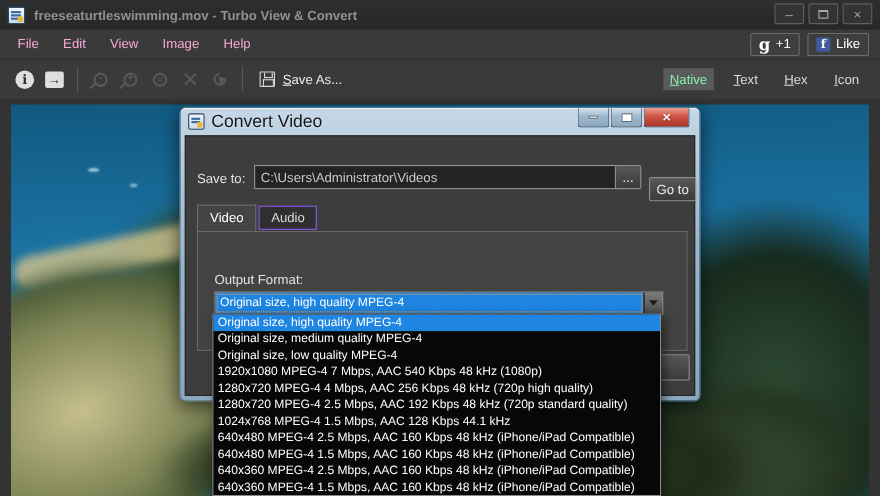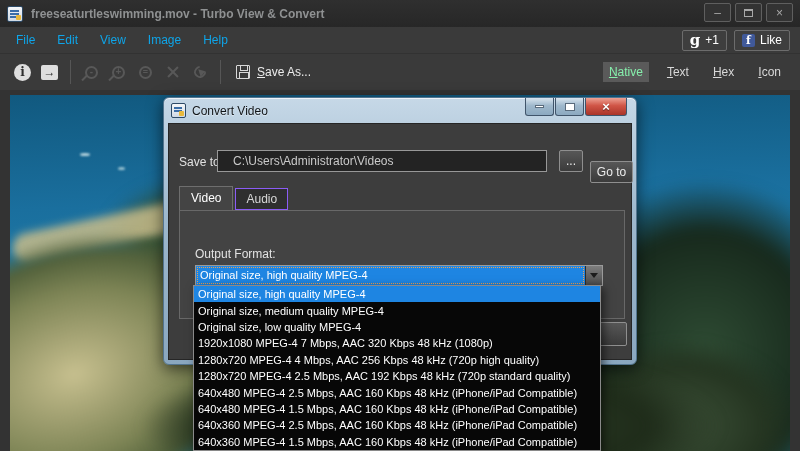--- a/index.html
+++ b/index.html
@@ -19,21 +19,21 @@
   .title-text { margin-left:8px; font-size:12px; font-weight:bold; color:#8f9192; }
   .win-controls { position:absolute; right:7px; top:3px; display:flex; gap:4px; }
   .win-btn { width:27px; height:19px; border:1px solid #5f5f5f; border-radius:2px;
     background:#333; color:#a8a8a8; display:flex; align-items:center; justify-content:center;
     font-size:12px; line-height:1; }
   .max-glyph { width:9px; height:8px; border:1px solid #a8a8a8; border-top-width:2px; }
 
   
   .menubar { position:absolute; left:0; top:27px; width:800px; height:26px;
     background:#3a3a3a; display:flex; align-items:center; padding-left:5px; }
-  .menu-item { padding:4px 11px; color:#0ea5e9; font-size:12px; }
+  .menu-item { padding:4px 11px; color:#f9a8d4; font-size:12px; }
   .social { margin-left:auto; margin-right:10px; display:flex; gap:7px; }
   .social-btn { height:21px; border:1px solid #6c6c6c; border-radius:2px; background:#3e3e3e;
     display:flex; align-items:center; gap:5px; padding:0 7px; color:#fff; font-size:12px; }
   .g-glyph { font-family:"DejaVu Serif",serif; font-weight:bold; font-size:15px; color:#fff; line-height:1; }
   .f-box { width:13px; height:13px; background:#40599a; border-radius:2px; color:#fff;
     font-family:"DejaVu Serif",serif; font-weight:bold; font-size:11px; text-align:center; line-height:13px; }
 
   
   .toolbar { position:absolute; left:0; top:53px; width:800px; height:37px; background:#3a3a3a;
     border-top:1px solid #323232; display:flex; align-items:center; padding:0 9px; }
@@ -92,42 +92,42 @@
     border-radius:6px; border:1px solid #53748e;
     background:linear-gradient(#c6d8e7,#9db8cd 45%,#8aa7bf);
     box-shadow:0 4px 16px rgba(0,0,0,.6), inset 0 1px 0 rgba(255,255,255,.7); }
   .dlg-titlebar { height:25px; display:flex; align-items:center; padding-left:7px; gap:6px; }
   .dlg-icon { width:15px; height:15px; border-radius:2px; border:1px solid #2d4a66; position:relative;
     background:linear-gradient(#f4f7fa,#cfd9e4); }
   .dlg-icon::before { content:""; position:absolute; left:2px; top:3px; width:8px; height:2px;
     background:#3a6ea8; box-shadow:0 3px 0 #3a6ea8; }
   .dlg-icon::after { content:""; position:absolute; right:1px; bottom:1px; width:5px; height:5px;
     background:#e8b93c; border-radius:1px; }
-  .dlg-title { font-size:12px; color:#101418; text-shadow:0 1px 1px rgba(255,255,255,.55); }
+  .dlg-title { font-size:16px; color:#101418; text-shadow:0 1px 1px rgba(255,255,255,.55); }
   .dlg-caps { position:absolute; top:0; right:9px; display:flex; gap:1px; }
   .cap { width:29px; height:18px; border:1px solid #40546a; border-top:none; border-radius:0 0 3px 3px;
     background:linear-gradient(#d9e5ef,#9fb8cc 45%,#8ca9c0); display:flex; align-items:center; justify-content:center; }
   .cap-min-glyph { width:9px; height:3px; background:#fff; border:1px solid #5a6b7c; }
   .cap-max-glyph { width:10px; height:8px; border:1px solid #5a6b7c; background:#fff; }
   .cap.close { width:42px; background:linear-gradient(#eda193,#d05546 45%,#aa3428); }
   .cap.close span { color:#fff; font-weight:bold; font-size:13px; line-height:1; text-shadow:0 1px 1px rgba(0,0,0,.5); }
   .dlg-client { position:absolute; left:4px; top:25px; right:4px; bottom:4px;
     background:#3d3d3d; border:1px solid #262626; }
 
   .saveto-label { position:absolute; left:10px; top:31px; color:#e2e2e2; font-size:12px; }
-  .saveto-input { position:absolute; left:48px; top:26px; width:330px; height:22px;
-    background:#232323; border:1px solid #989898; color:#c9c9c9; font-size:12px; padding:0 15px;
+  .saveto-input { position:absolute; left:62px; top:26px; width:330px; height:22px;
+    background:#232323; border:1px solid #989898; color:#c9c9c9; font-size:12px; padding:0 5px;
     font-family:"Liberation Sans",sans-serif; }
   .dlgbtn { position:absolute; height:22px; background:linear-gradient(#575757,#3b3b3b);
     border:1px solid #8f8f8f; border-radius:2px; color:#ececec; font-size:12px;
     display:flex; align-items:center; justify-content:center; }
   .btn-dots { left:390px; top:26px; width:24px; }
   .btn-goto { left:421px; top:26px; width:43px;margin-top:11px; }
 
-  .tabs { position:absolute; left:10px; top:62px; display:flex; align-items:flex-end; }
+  .tabs { position:absolute; left:10px; top:62px; display:flex; align-items:center; }
   .tab { font-size:12px; }
   .tab.active { background:#444; border:1px solid #6e6e6e; border-bottom:none; color:#fff;
     padding:4px 11px 5px; position:relative; z-index:2; }
   .tab.inactive { background:#2f2f2f; border:1px solid #8b5cf6; color:#d8d8d8;
     padding:3px 10px; margin-left:2px; }
   .tabpanel { position:absolute; left:10px; top:86px; width:446px; height:109px;
     border:1px solid #686868; background:#434343; }
   .outfmt-label { position:absolute; left:15px; top:36px; color:#e2e2e2; font-size:12px; }
   .combobox { position:absolute; left:15px; top:54px; width:408px; height:21px;
     border:1px solid #9a9a9a; background:#2e2e2e; display:flex; }
@@ -273,22 +273,23 @@
       </div>
 
       <div class="dlgbtn partial-btn"></div>
     </div>
   </div>
 
   <div class="dropdown">
     <div class="opt active">Original size, high quality MPEG-4</div>
     <div class="opt">Original size, medium quality MPEG-4</div>
     <div class="opt">Original size, low quality MPEG-4</div>
-    <div class="opt">1920x1080 MPEG-4 7 Mbps, AAC 320 Kbps 48 kHz (1080p)</div>
+    <div class="opt">1920x1080 MPEG-4 7 Mbps, AAC 540 Kbps 48 kHz (1080p)</div>
     <div class="opt">1280x720 MPEG-4 4 Mbps, AAC 256 Kbps 48 kHz (720p high quality)</div>
     <div class="opt">1280x720 MPEG-4 2.5 Mbps, AAC 192 Kbps 48 kHz (720p standard quality)</div>
+    <div class="opt">1024x768 MPEG-4 1.5 Mbps, AAC 128 Kbps 44.1 kHz</div>
     <div class="opt">640x480 MPEG-4 2.5 Mbps, AAC 160 Kbps 48 kHz (iPhone/iPad Compatible)</div>
     <div class="opt">640x480 MPEG-4 1.5 Mbps, AAC 160 Kbps 48 kHz (iPhone/iPad Compatible)</div>
     <div class="opt">640x360 MPEG-4 2.5 Mbps, AAC 160 Kbps 48 kHz (iPhone/iPad Compatible)</div>
     <div class="opt">640x360 MPEG-4 1.5 Mbps, AAC 160 Kbps 48 kHz (iPhone/iPad Compatible)</div>
   </div>
 
 </div>
 
 </body></html>

